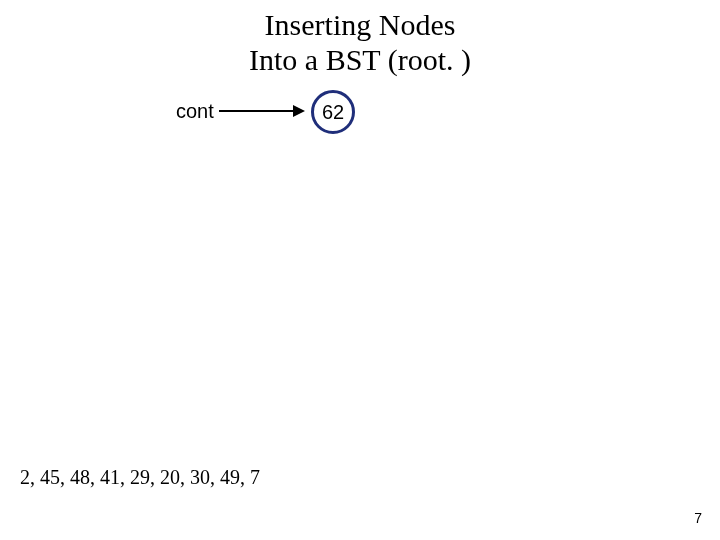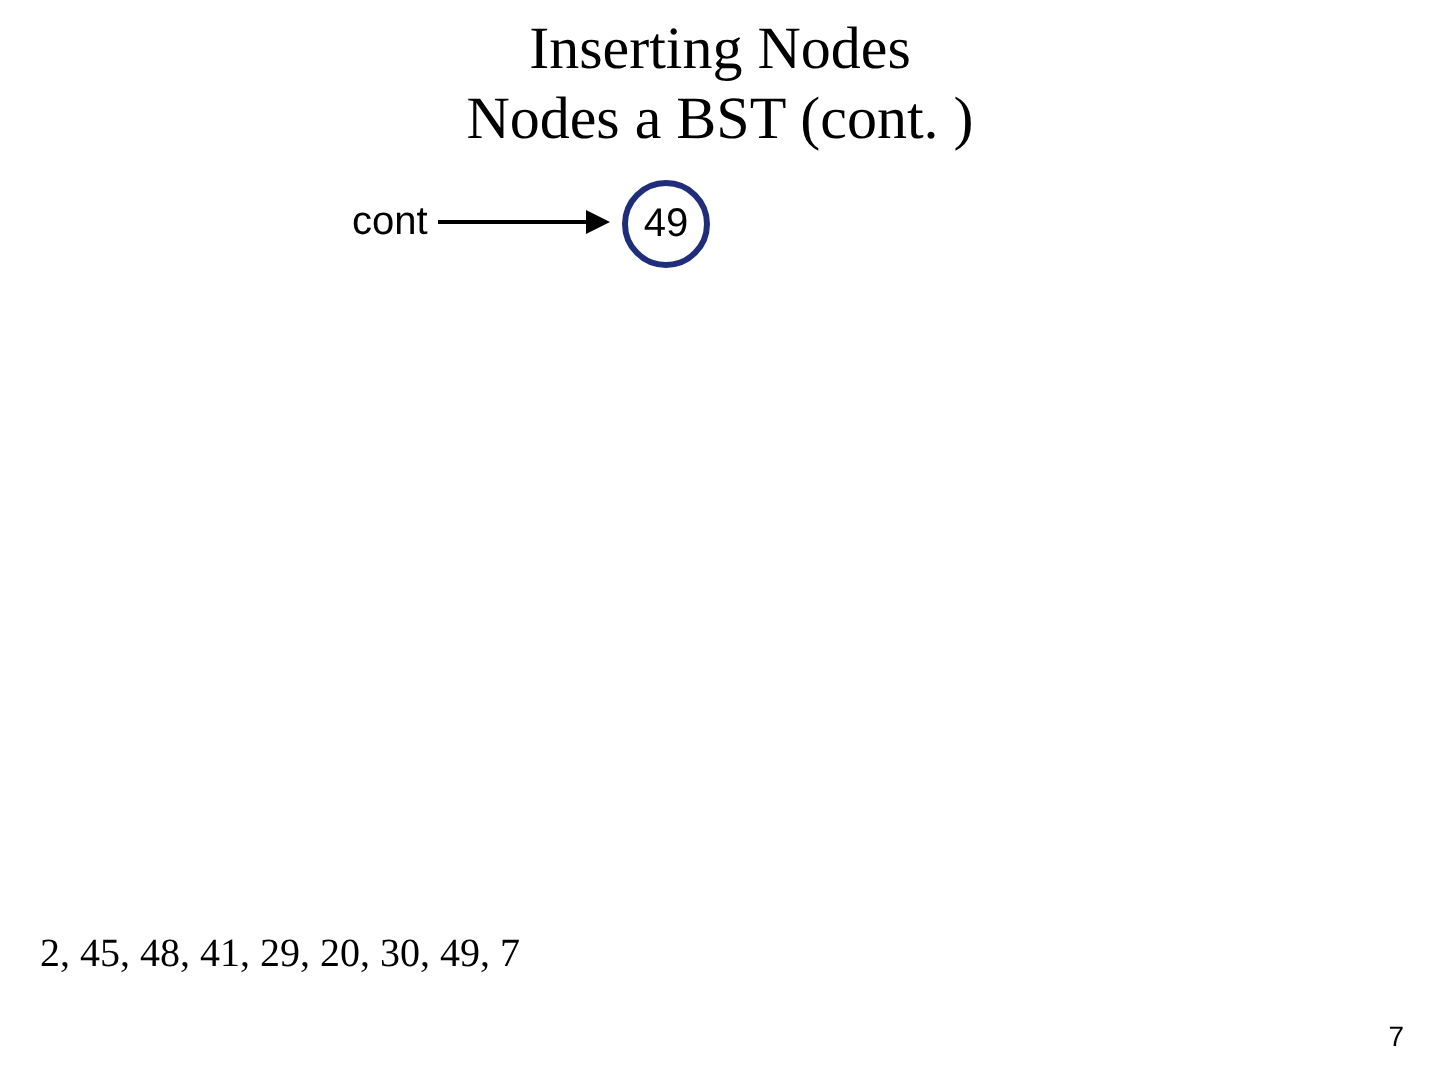--- a/index.html
+++ b/index.html
@@ -76,26 +76,26 @@
     bottom: 14px;
     font-family: Arial, Helvetica, sans-serif;
     font-size: 14px;
   }
 </style>
 </head>
 <body>
 
 <div class="title">
   <span>Inserting Nodes</span><br>
-  <span>Nodes a BST (cont. )</span>
+  <span>Into a BST (root. )</span>
 </div>
 
 <div class="root-label">cont</div>
 
 <div class="arrow"></div>
 
 <div class="node">
-  <span>49</span>
+  <span>62</span>
 </div>
 
 <div class="sequence">2, 45, 48, 41, 29, 20, 30, 49, 7</div>
 
 <div class="page-num">7</div>
 
 </body></html>

